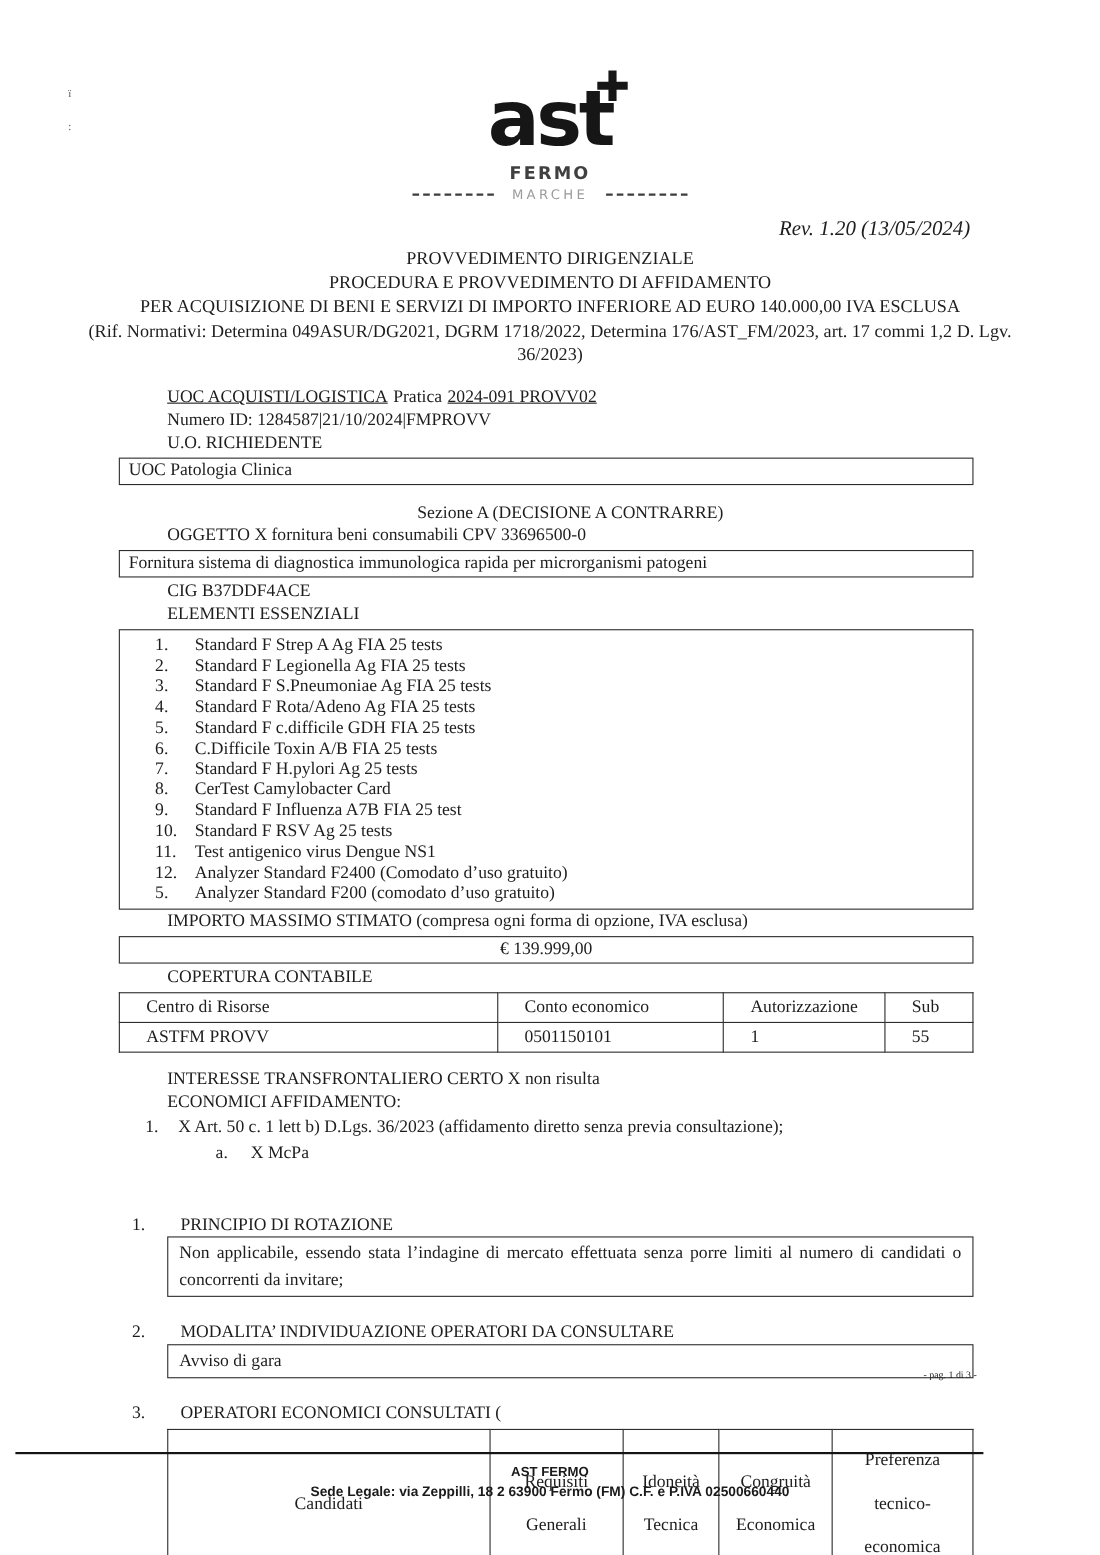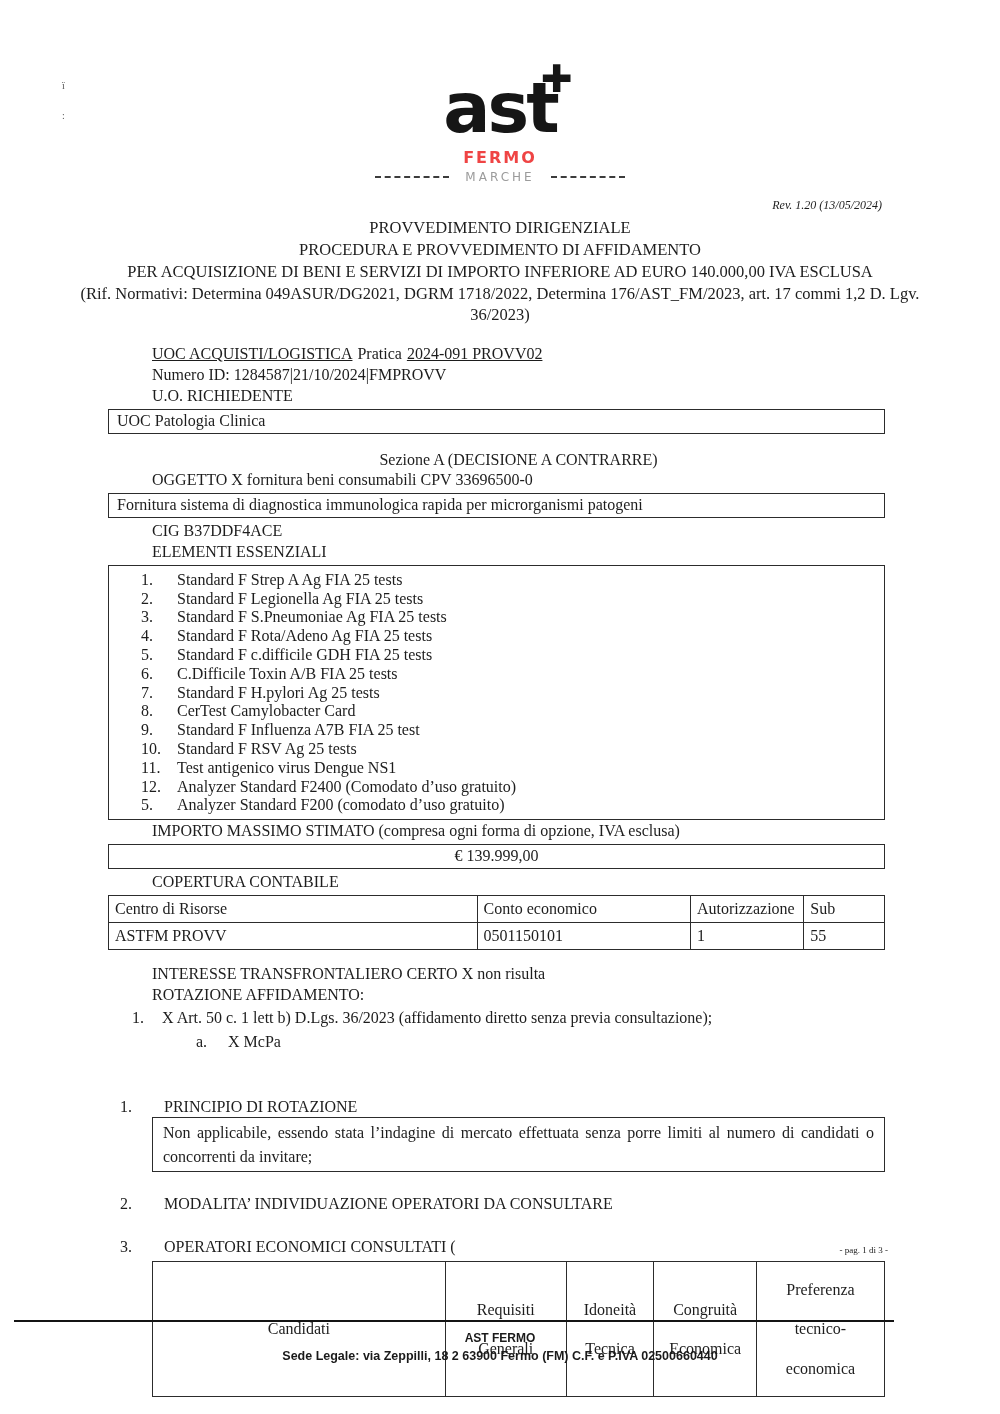--- a/index.html
+++ b/index.html
@@ -19,31 +19,31 @@
     position:relative; display:inline-block;
     font-family:"DejaVu Sans", sans-serif; font-weight:bold;
     font-size:70px; line-height:0.92; letter-spacing:-3px; color:#161616;
   }
   .logo-cross {
     position:absolute; top:-16px; right:-16px;
     font-size:38px; letter-spacing:0; line-height:1;
   }
   .logo-city {
     margin-top:8px; font-family:"DejaVu Sans", sans-serif; font-weight:bold;
-    font-size:16px; letter-spacing:2px; color:#ef4444;
+    font-size:16px; letter-spacing:2px; color:#404040;
   }
   .logo-region {
     width:250px; margin:3px auto 0; display:flex; align-items:center; gap:16px;
     font-family:"DejaVu Sans", sans-serif; font-size:12px; letter-spacing:3px;
     color:#9b9b9b;
   }
   .dash { flex:1; height:0; border-top:2px dashed #3c3c3c; }
 
   
-  .rev { margin-top:14px; padding-right:118px; text-align:right; font-style:italic; font-size:12px; }
+  .rev { margin-top:14px; padding-right:118px; text-align:right; font-style:italic; font-size:19px; }
   .title { margin:4px auto 0; max-width:840px; text-align:center; font-size:16.5px; line-height:1.32; }
 
   
   .content { padding:0 115px 0 108px; }
   .mt18 { margin-top:18px; }
   .line { line-height:1.3;margin-left:44px; }
   .u { text-decoration:underline; }
   .sp { margin:0 5px; }
   .center { text-align:center; }
 
@@ -53,21 +53,21 @@
   }
 
   .list-box { border:1.5px solid #2c2c2c; margin:2px 0 1px; padding:5px 8px 4px 0; }
   .li { display:flex; line-height:18.8px; }
   .li-num { width:36px; margin-left:32px; flex:none; }
   .li-text { flex:1; }
 
   table { border-collapse:collapse; width:100%; font-size:16px; }
   td, th { border:1.5px solid #2c2c2c; font-weight:normal; }
   .ctable { margin-top:2px; }
-  .ctable td { padding:1px 6px; height:24px; text-align:left; }
+  .ctable td { padding:1px 24px; height:24px; text-align:left; }
   .c0{width:47.5%;} .c1{width:27.5%;} .c2{width:14.6%;} .c3{width:10.4%;}
 
   .sec { margin-top:22px; }
   .sec-first { margin-top:44px; }
   .sec-head { display:flex; line-height:1.3; }
   .sec-num { width:44px; flex:none; padding-left:12px; }
   .sec-box { margin-left:44px; border:1.5px solid #2c2c2c; padding:3px 10px; line-height:1.45; text-align:justify; }
   .pr-item { display:flex; line-height:1.35; margin-top:2px;}
   .pr-num { width:30px; margin-left:24px; flex:none; }
   .pr-sub-num { width:32px; margin-left:88px; flex:none; }
@@ -203,21 +203,21 @@
       <tr>
         <td>ASTFM PROVV</td>
         <td>0501150101</td>
         <td>1</td>
         <td>55</td>
       </tr>
     </tbody>
       </table>
 
     <div class="line" style="margin-top:14px;">INTERESSE TRANSFRONTALIERO CERTO X non risulta</div>
-    <div class="line">ROTAZIONE AFFIDAMENTO:</div>
+    <div class="line">ECONOMICI AFFIDAMENTO:</div>
     <div class="pr-item">
       <span class="pr-num">1.</span>
       <span>X Art. 50 c. 1 lett b) D.Lgs. 36/2023 (affidamento diretto senza previa consultazione);</span>
     </div>
     <div class="pr-item">
       <span class="pr-sub-num">a.</span>
       <span>X McPa</span>
     </div>
 
     <div class="sec sec-first">
@@ -226,20 +226,21 @@
         <span>PRINCIPIO DI ROTAZIONE</span>
       </div>
       <div class="sec-box">Non applicabile, essendo stata l’indagine di mercato effettuata senza porre limiti al numero di candidati o concorrenti da invitare;</div>
     </div>
 
     <div class="sec">
       <div class="sec-head">
         <span class="sec-num">2.</span>
         <span>MODALITA’ INDIVIDUAZIONE OPERATORI DA CONSULTARE</span>
       </div>
+      <div class="sec-box">Avviso di gara</div>
     </div>
 
     <div class="sec">
       <div class="sec-head">
         <span class="sec-num">3.</span>
         <span>OPERATORI ECONOMICI CONSULTATI (</span>
       </div>
       <table class="otable">
         <tbody>
             <tr>

